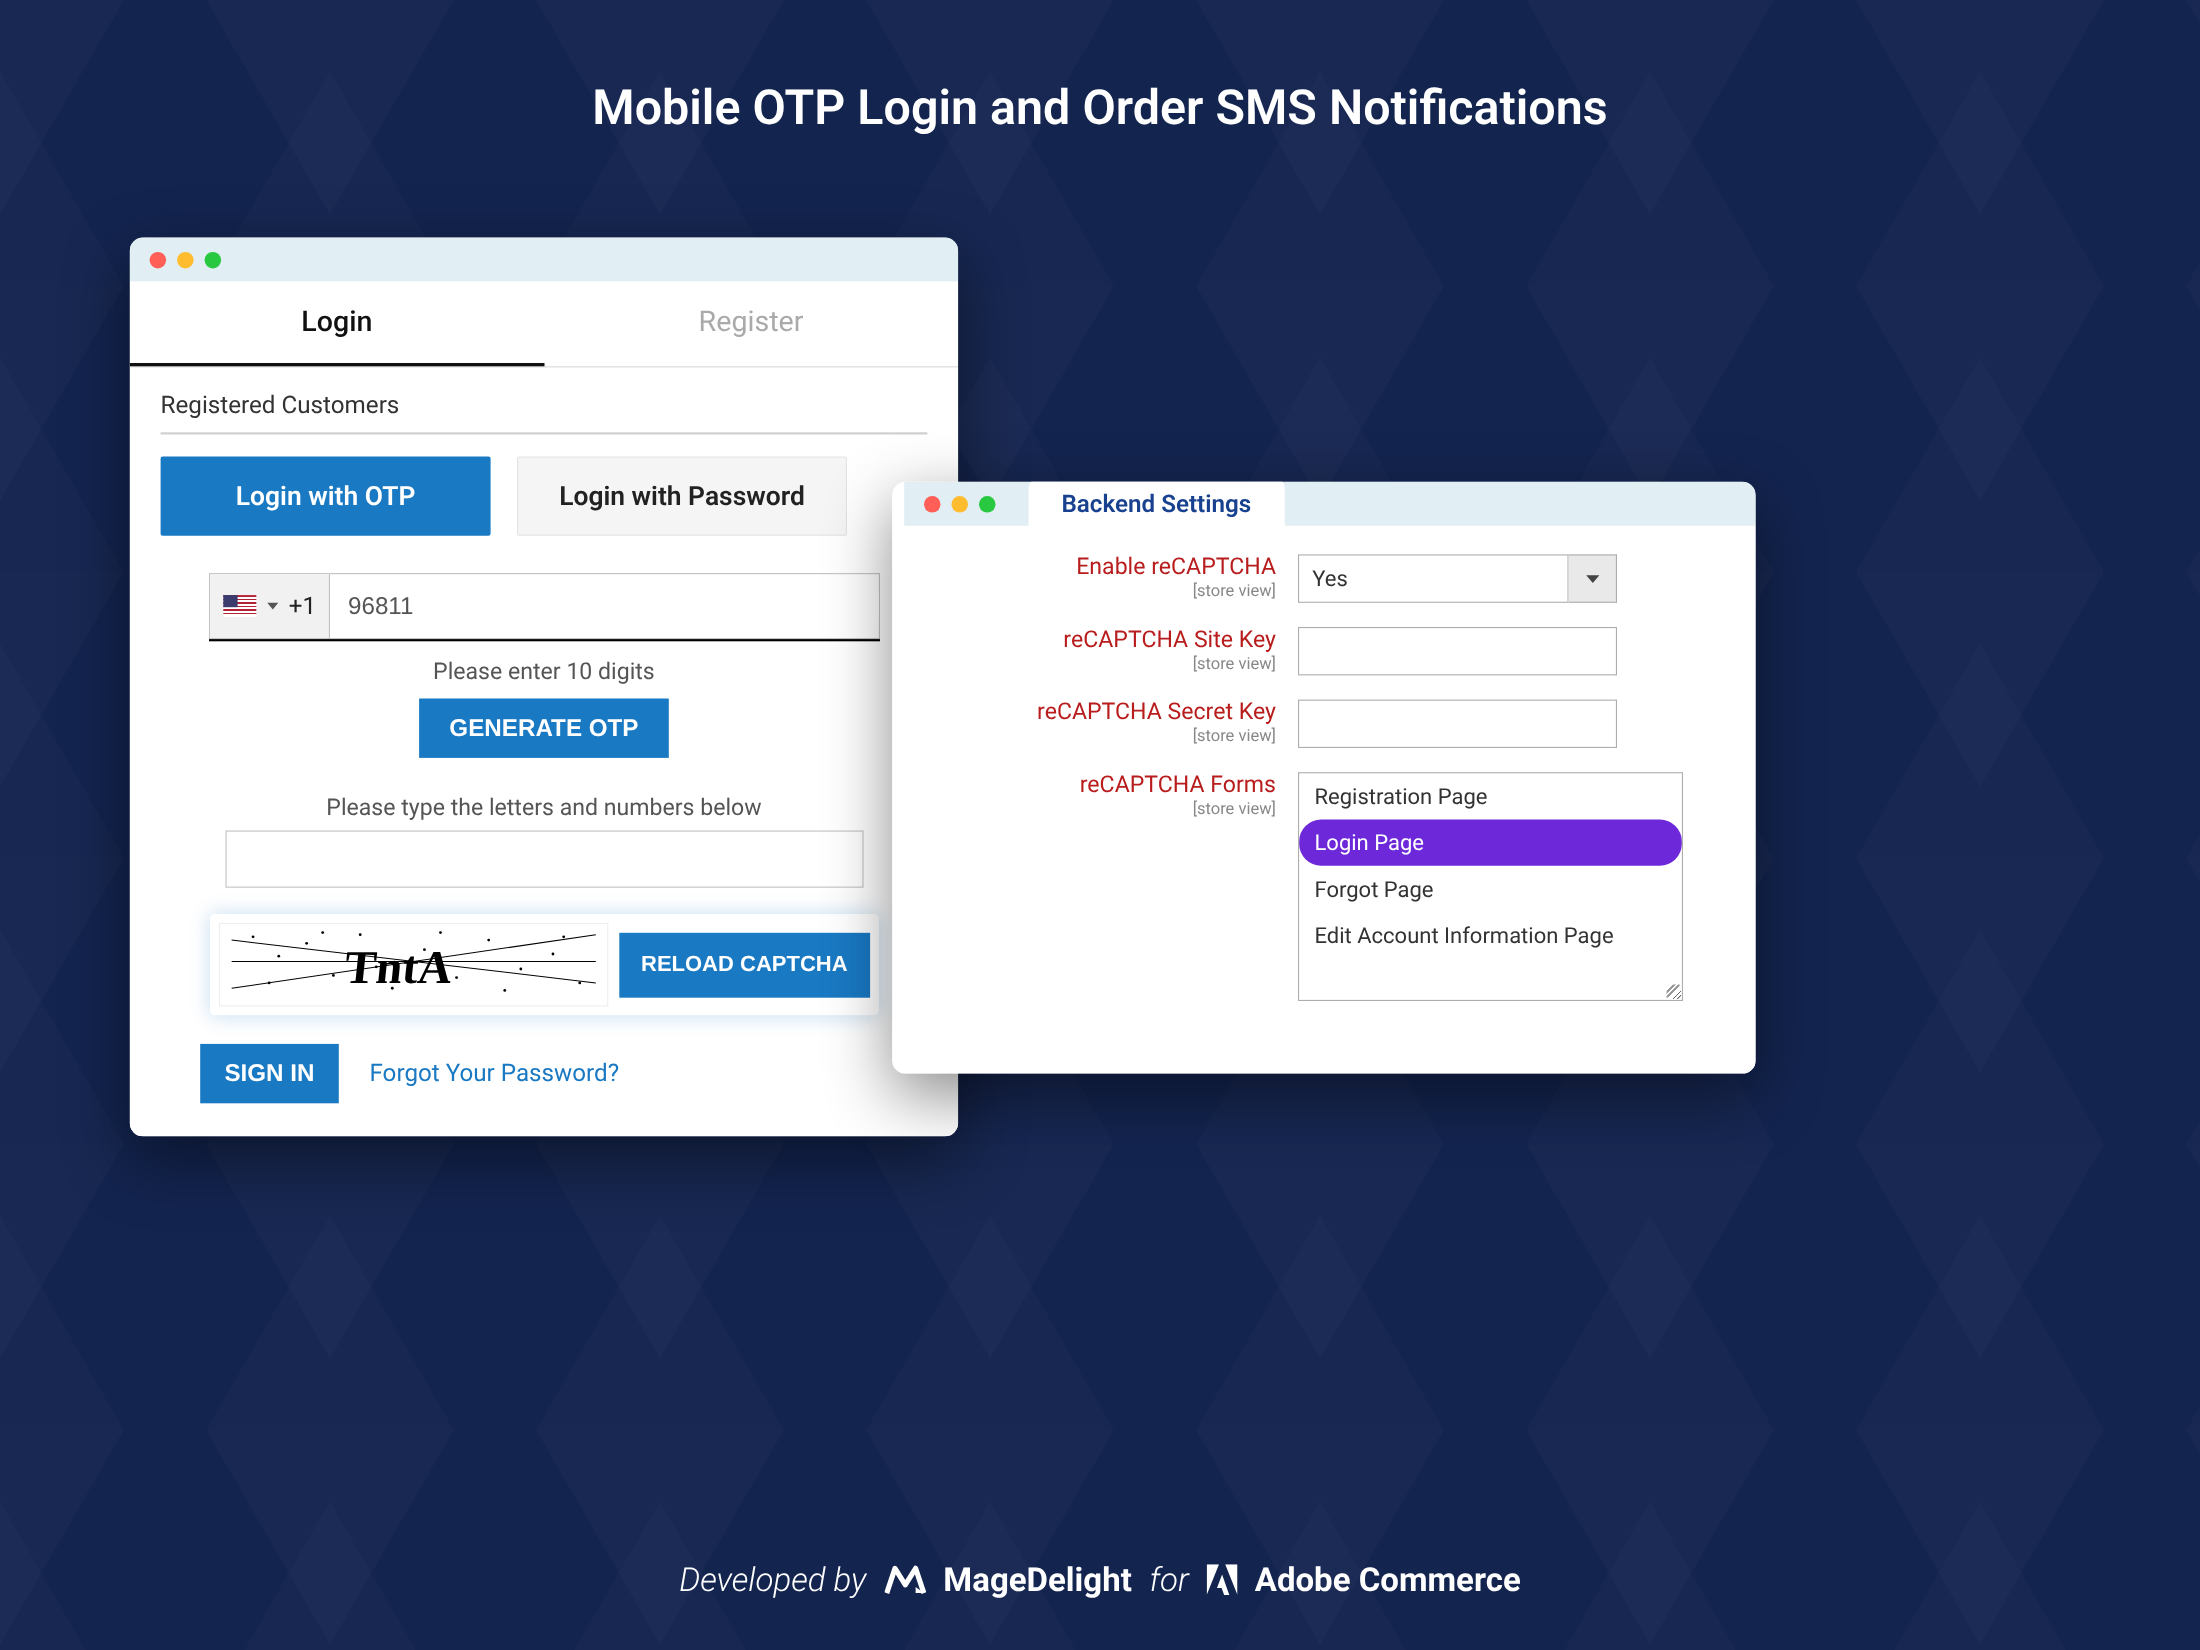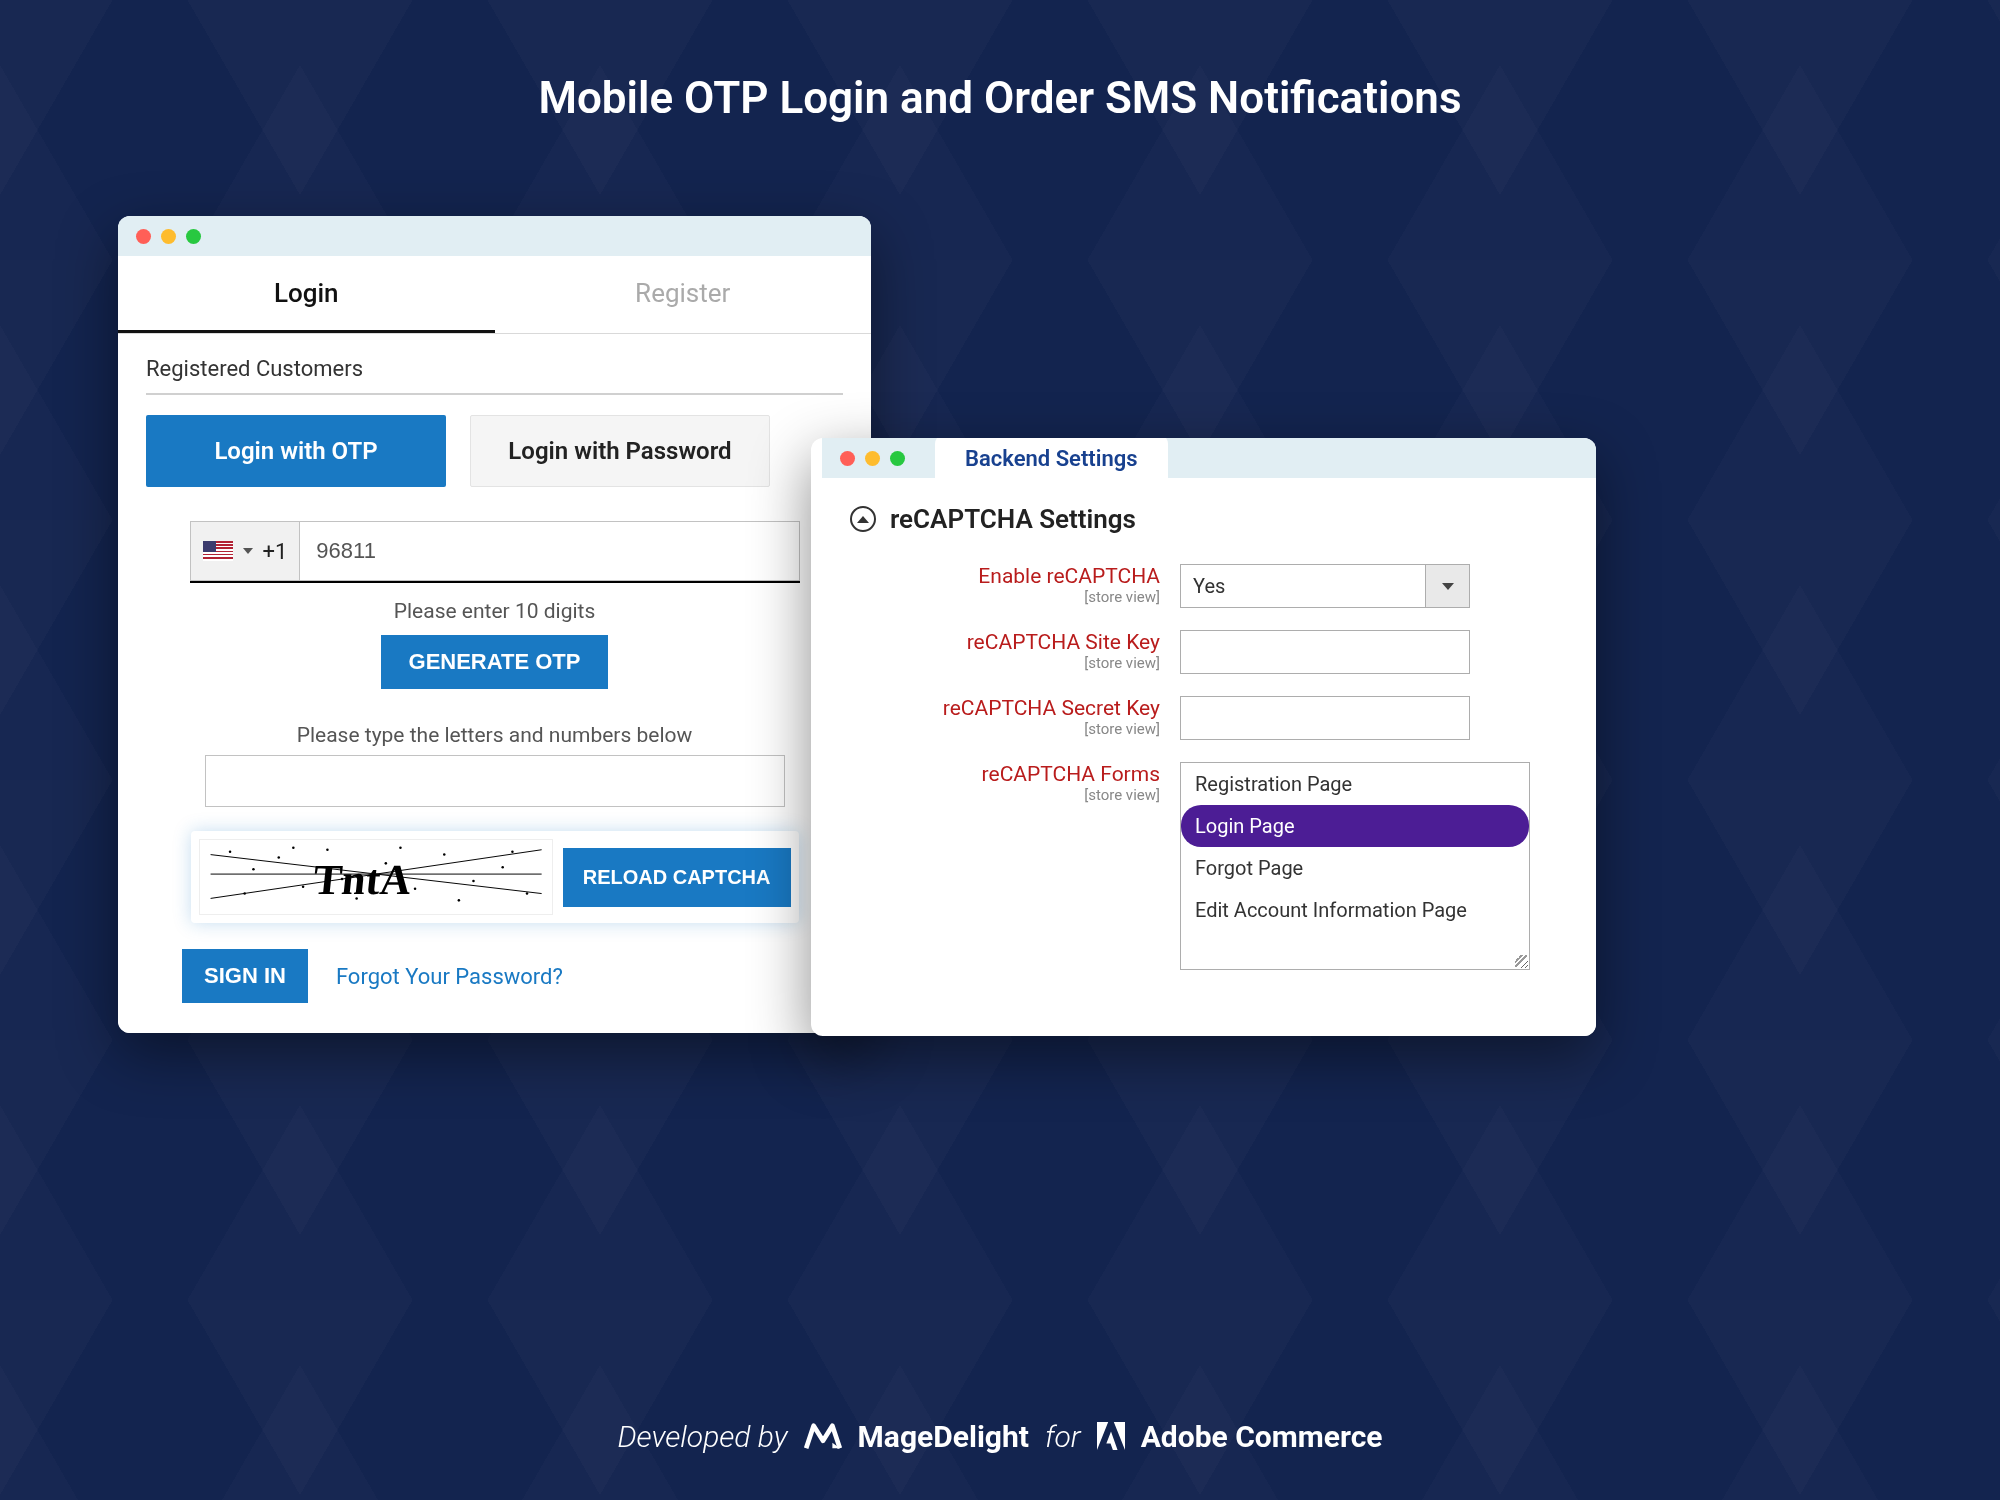--- a/index.html
+++ b/index.html
@@ -94,21 +94,21 @@
 .select-wrap{display:flex;}
 .select-wrap .sel-body{flex:1;border:1px solid #adadad;height:44px;display:flex;align-items:center;padding:0 12px;font-size:20px;color:#333;background:#fff;}
 .select-wrap .sel-btn{width:44px;height:44px;background:#e9e9e9;border:1px solid #adadad;border-left:none;display:flex;align-items:center;justify-content:center;}
 .select-wrap .sel-btn .tri{width:0;height:0;border-left:6px solid transparent;border-right:6px solid transparent;border-top:7px solid #444;}
 .text-input{width:100%;height:44px;border:1px solid #adadad;background:#fff;}
 .multi-select{width:350px;border:1px solid #adadad;background:#fff;resize:both;overflow:hidden;padding-bottom:38px;position:relative;}
 .multi-select::after{content:"";position:absolute;right:2px;bottom:2px;width:12px;height:12px;background:
   linear-gradient(135deg,transparent 45%,#999 45%,#999 55%,transparent 55%),
   linear-gradient(135deg,transparent 25%,#999 25%,#999 35%,transparent 35%);}
 .ms-option{padding:9px 14px;font-size:20px;color:#333;cursor:pointer;}
-.ms-option.selected{background:#4c1d95;color:#fff;border-radius:20px;}
+.ms-option.selected{background:#6d28d9;color:#fff;border-radius:20px;}
 
 
 .footer{position:absolute;bottom:46px;left:0;right:0;text-align:center;color:#fff;display:flex;align-items:center;justify-content:center;gap:16px;}
 .footer .devby{font-style:italic;font-size:30px;font-weight:300;}
 .footer .brand{font-size:30px;font-weight:700;}
 .footer .for{font-style:italic;font-size:30px;font-weight:300;}
 .md-logo{display:inline-flex;align-items:center;}
 .md-logo svg{width:38px;height:30px;}
 .ac-logo{display:inline-flex;align-items:center;}
 .ac-logo svg{width:28px;height:30px;}
@@ -197,26 +197,20 @@
 </div>
 
 <div class="window win-backend">
   <div class="titlebar">
     <span class="tlight tl-red"></span>
     <span class="tlight tl-yel"></span>
     <span class="tlight tl-grn"></span>
     <div class="win-tab">Backend Settings</div>
   </div>
   <div class="backend-body">
-    <div class="section-head">
-      <span class="collapse-icon">
-          <span class="chev"></span>
-        </span>
-      <span class="section-title">reCAPTCHA Settings</span>
-    </div>
 
     <div class="form-row">
       <div class="form-lbl">
         <div class="lbl">Enable reCAPTCHA</div>
         <div class="scope">[store view]</div>
       </div>
       <div class="form-ctrl">
         <div class="select-wrap">
           <div class="sel-body">Yes</div>
           <div class="sel-btn">

